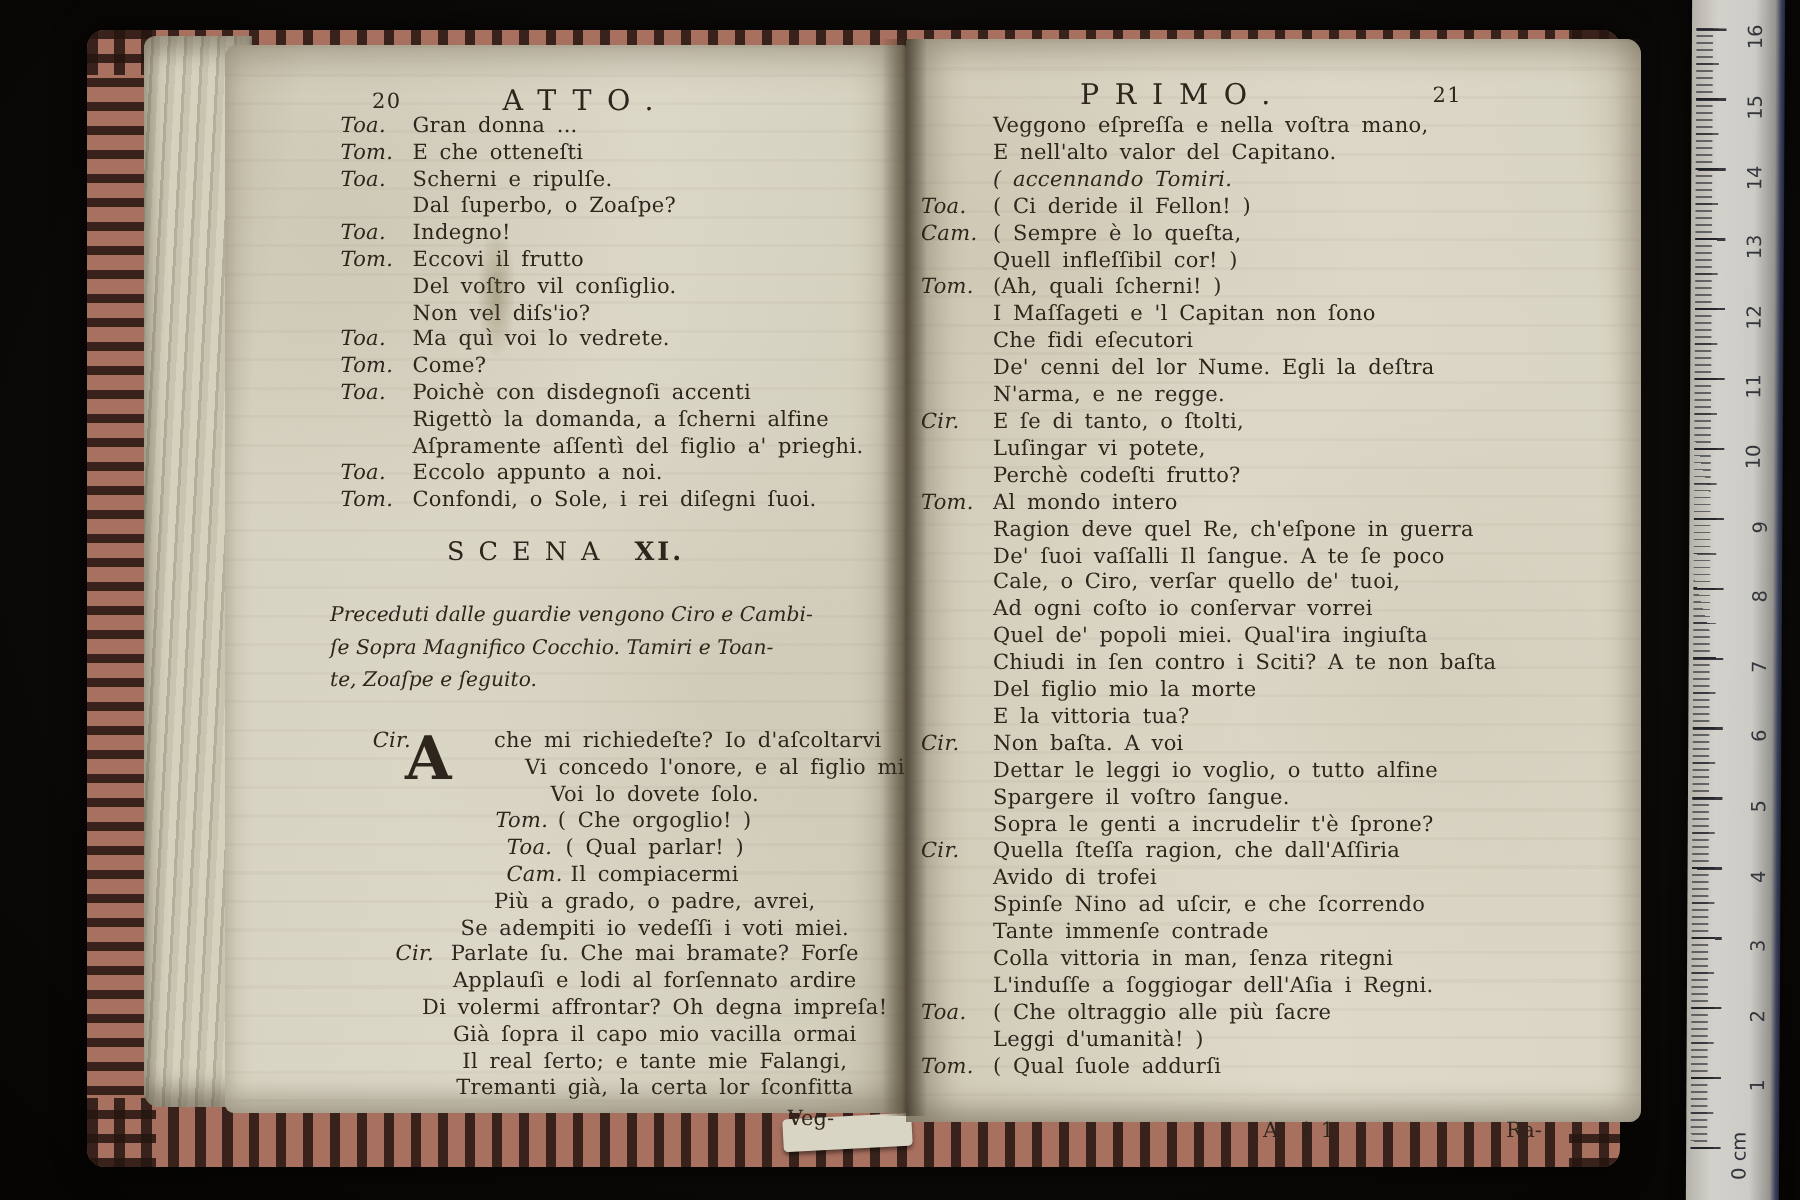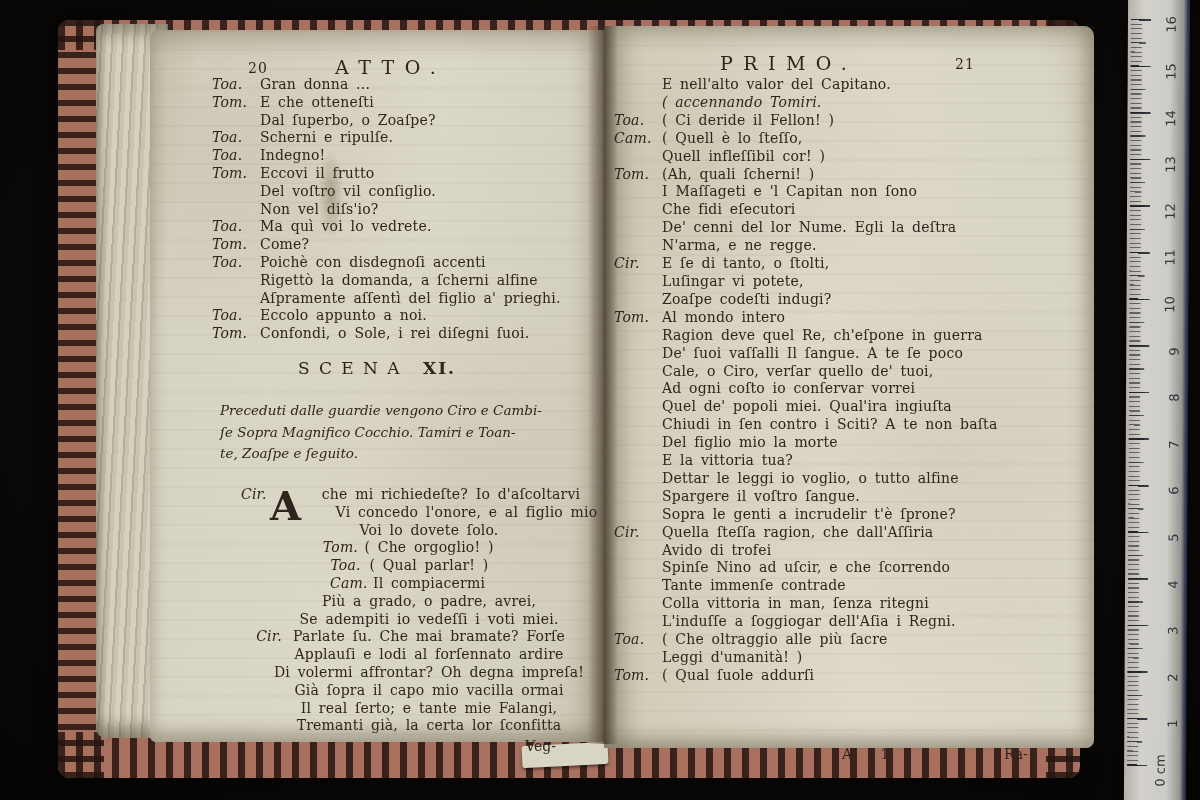--- a/index.html
+++ b/index.html
@@ -73,21 +73,21 @@
   .hdr-num{font-size:14px;letter-spacing:1px;}
   .hdr-title{font-size:19px;letter-spacing:.55em;}
   .page-left .page-header{top:26px;left:0;width:100%;}
   .page-left .hdr-num{position:absolute;left:98px;top:4px;}
   .page-left .hdr-title{position:absolute;left:185px;top:0;}
   .page-right .page-header{top:26px;left:0;width:100%;}
   .page-right .hdr-title{position:absolute;left:116px;top:0;}
   .page-right .hdr-num{position:absolute;left:351px;top:4px;}
 
   .lines{position:absolute;font-size:14px;line-height:17.8px;word-spacing:3px;letter-spacing:.2px;white-space:nowrap;}
-  .page-left .lines{left:62px;right:6px;}
+  .page-left .lines{left:77px;right:6px;}
   .page-left .lines.d1{top:46px;}
   .page-left .lines.d2{top:456px;text-align:center;}
   .page-right .lines{left:10px;right:6px;top:50px;line-height:17.9px;}
   .line .lab{display:inline-block;width:48px;font-style:italic;}
   .line.cont{padding-left:48px;}
   .line.r{text-align:left;padding-right:42px;}
   .line.i{font-style:italic;}
   .line.dc .txt{margin-left:44px;}
   .line.dc2{padding-left:123px;}
   .dropcap{position:absolute;left:120px;top:454px;font-size:40px;line-height:44px;font-weight:bold;}
@@ -150,25 +150,25 @@
     </div>
 
     <div class="lines d1">
 
     <div class="line">
           <span class="lab">Toa.</span><span class="txt">Gran donna ...</span>
         </div>
         <div class="line">
           <span class="lab">Tom.</span><span class="txt">E che otteneſti</span>
         </div>
+        <div class="line">
+          <span class="lab">Toa.</span><span class="txt">Scherni e ripulſe.</span>
+        </div>
         <div class="line cont">
           <span class="txt">Dal ſuperbo, o Zoaſpe?</span>
-        </div>
-        <div class="line">
-          <span class="lab">Toa.</span><span class="txt">Scherni e ripulſe.</span>
         </div>
         <div class="line">
           <span class="lab">Toa.</span><span class="txt">Indegno!</span>
         </div>
         <div class="line">
           <span class="lab">Tom.</span><span class="txt">Eccovi il frutto</span>
         </div>
         <div class="line cont">
           <span class="txt">Del voſtro vil conſiglio.</span>
         </div>
@@ -271,31 +271,34 @@
   <div class="page page-right">
     <div class="mottle"></div>
 
     <div class="page-header">
       <span class="hdr-title">PRIMO.</span>
       <span class="hdr-num">21</span>
     </div>
 
     <div class="lines">
 
+    <div class="line cont">
+          <span class="txt">Veggono eſpreſſa e nella voſtra mano,</span>
+        </div>
         <div class="line cont">
           <span class="txt">E nell'alto valor del Capitano.</span>
         </div>
         <div class="line r i cont">
           <span class="txt">( accennando Tomiri.</span>
         </div>
         <div class="line">
           <span class="lab">Toa.</span><span class="txt">( Ci deride il Fellon! )</span>
         </div>
         <div class="line">
-          <span class="lab">Cam.</span><span class="txt">( Quell è lo ſteſſo,</span>
+          <span class="lab">Cam.</span><span class="txt">( Sempre è lo queſta,</span>
         </div>
         <div class="line cont">
           <span class="txt">Quell infleſſibil cor! )</span>
         </div>
         <div class="line">
           <span class="lab">Tom.</span><span class="txt">(Ah, quali ſcherni! )</span>
         </div>
         <div class="line cont">
           <span class="txt">I Maſſageti e 'l Capitan non ſono</span>
         </div>
@@ -308,21 +311,21 @@
         <div class="line cont">
           <span class="txt">N'arma, e ne regge.</span>
         </div>
         <div class="line">
           <span class="lab">Cir.</span><span class="txt">E ſe di tanto, o ſtolti,</span>
         </div>
         <div class="line cont">
           <span class="txt">Luſingar vi potete,</span>
         </div>
         <div class="line cont">
-          <span class="txt">Zoaſpe codeſti indugi?</span>
+          <span class="txt">Perchè codeſti frutto?</span>
         </div>
         <div class="line">
           <span class="lab">Tom.</span><span class="txt">Al mondo intero</span>
         </div>
         <div class="line cont">
           <span class="txt">Ragion deve quel Re, ch'eſpone in guerra</span>
         </div>
         <div class="line cont">
           <span class="txt">De' ſuoi vaſſalli Il ſangue. A te ſe poco</span>
         </div>
@@ -336,20 +339,23 @@
           <span class="txt">Quel de' popoli miei. Qual'ira ingiuſta</span>
         </div>
         <div class="line cont">
           <span class="txt">Chiudi in ſen contro i Sciti? A te non baſta</span>
         </div>
         <div class="line cont">
           <span class="txt">Del figlio mio la morte</span>
         </div>
         <div class="line cont">
           <span class="txt">E la vittoria tua?</span>
+        </div>
+        <div class="line">
+          <span class="lab">Cir.</span><span class="txt">Non baſta. A voi</span>
         </div>
         <div class="line cont">
           <span class="txt">Dettar le leggi io voglio, o tutto alfine</span>
         </div>
         <div class="line cont">
           <span class="txt">Spargere il voſtro ſangue.</span>
         </div>
         <div class="line cont">
           <span class="txt">Sopra le genti a incrudelir t'è ſprone?</span>
         </div>

